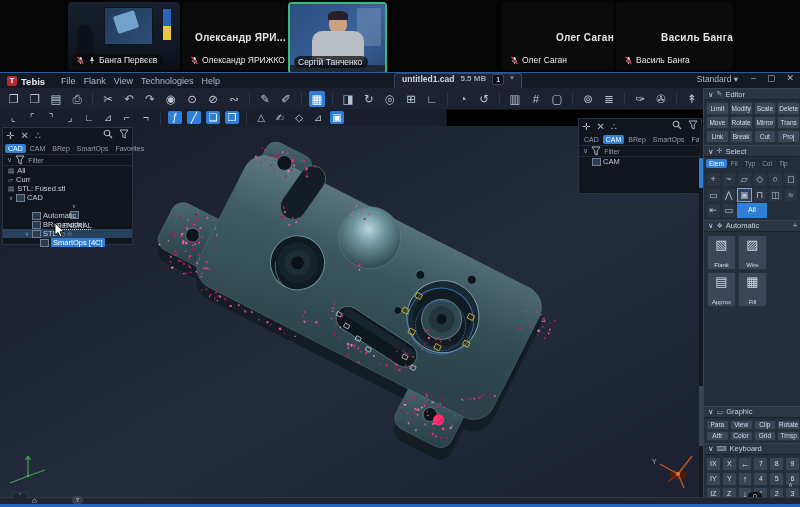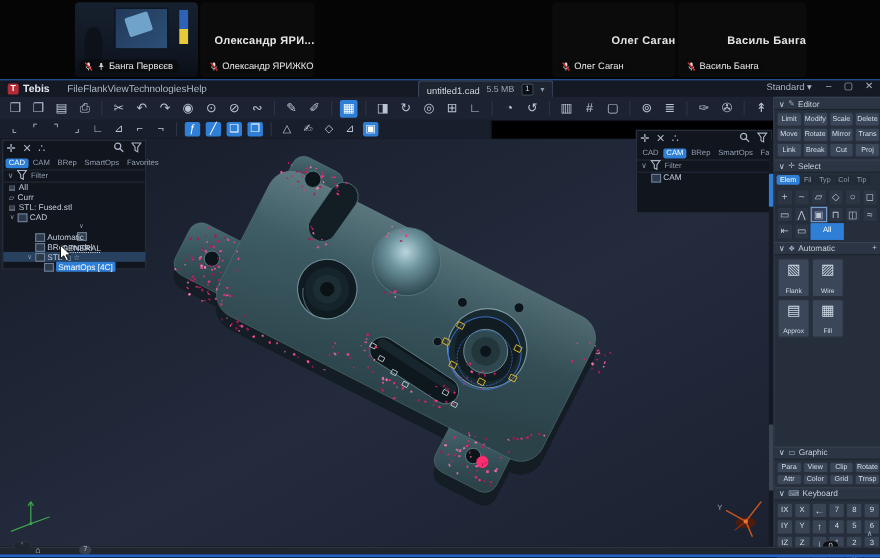--- a/index.html
+++ b/index.html
@@ -19,25 +19,25 @@
   .vlabel svg{display:block;}
   
   .scene{position:absolute;inset:0;}
   
   #titlebar{position:absolute;left:0;top:72px;width:800px;height:16px;background:#141923;
         border-top:1px solid #2a5ca8;display:flex;align-items:center;font-size:9px;color:#aeb9c8;}
   #logo{display:flex;align-items:center;gap:4px;margin-left:7px;}
   #logo .mark{width:10px;height:10px;background:#b32c35;border-radius:2px;color:#fff;
         font-size:8px;font-weight:bold;text-align:center;line-height:10px;}
   #logo .name{font-weight:bold;color:#e4eaf2;font-size:9.5px;}
-  #menus{display:flex;gap:0;margin-left:16px;}
+  #menus{display:flex;gap:8px;margin-left:16px;}
   .menu-item{cursor:default;}
-  #doc-tab{position:absolute;left:380px;top:73px;height:15px;display:flex;align-items:center;gap:6px;
+  #doc-tab{position:absolute;left:394px;top:73px;height:15px;display:flex;align-items:flex-start;gap:6px;
         padding:0 7px;background:#1d2430;border:1px solid #3a4760;border-bottom:none;
-        border-radius:3px 3px 0 0;font-size:8.5px;}
+        border-radius:3px 3px 0 0;font-size:8.5px;font-weight:bold;}
   #doc-tab .size{color:#98a4b5;font-size:8px;}
   #doc-tab .chip{background:#0c1016;border:1px solid #394556;border-radius:2px;color:#cdd6e2;
         font-size:7px;padding:0 3px;line-height:9px;}
   #doc-tab .caret{color:#8b98aa;font-size:7px;}
   #preset{position:absolute;right:62px;top:74px;font-size:8.5px;color:#aab6c6;margin-left:33px;}
   #win-controls{position:absolute;right:6px;top:73px;display:flex;gap:11px;font-size:9px;color:#aab6c6;}
   
   .toolbar{position:absolute;left:0;width:703px;background:#1b2130;display:flex;align-items:center;
         padding-left:6px;gap:5px;border-bottom:1px solid #10141c;}
   #toolbar1{top:88px;height:21px;background:#1c2231;}
@@ -147,20 +147,32 @@
         <div class="vlabel">
           <span>
             <svg width="9" height="9" viewBox="0 0 10 10">
               <rect x="3.6" y="1" width="2.8" height="4.3" rx="1.4" fill="#ddd"></rect>
               <path d="M2.6 4.8a2.4 2.4 0 0 0 4.8 0" stroke="#ddd" fill="none" stroke-width=".8"></path>
               <line x1="5" y1="7.4" x2="5" y2="9" stroke="#ddd" stroke-width=".8"></line>
               <line x1="1.6" y1="1" x2="8.4" y2="9" stroke="#e03131" stroke-width="1.4"></line>
             </svg>
           </span>
           <span>Олександр ЯРИЖКО Х...</span>
+        </div>
+      </div>
+      <div class="vtile active" style="left: 288px; width: 95px;">
+        <div class="scene" style="background: linear-gradient(135deg, rgb(44, 77, 126), rgb(58, 99, 156) 60%, rgb(42, 74, 120));">
+          <div style="position:absolute;right:4%;top:6%;width:26%;height:56%;background:#b9c6d4;opacity:.25;border-radius:2px"></div>
+          <div style="position:absolute;left:50%;top:14%;width:18px;height:20px;margin-left:-9px;background:#caa183;border-radius:45%"></div>
+          <div style="position:absolute;left:50%;top:11%;width:20px;height:9px;margin-left:-10px;background:#2a2127;border-radius:45% 45% 0 0"></div>
+          <div style="position:absolute;left:50%;top:40%;width:52px;height:30px;margin-left:-26px;background:#b9bdc4;border-radius:10px 10px 0 0"></div>
+          <div style="position:absolute;left:0;bottom:0;width:100%;height:10%;background:#1c2736"></div>
+        </div>
+        <div class="vlabel">
+          <span>Сергій Танченко</span>
         </div>
       </div>
       <div class="vtile" style="left: 502px; width: 112px;">
         <div class="center-name">Олег Саган</div>
         <div class="vlabel">
           <span>
             <svg width="9" height="9" viewBox="0 0 10 10">
               <rect x="3.6" y="1" width="2.8" height="4.3" rx="1.4" fill="#ddd"></rect>
               <path d="M2.6 4.8a2.4 2.4 0 0 0 4.8 0" stroke="#ddd" fill="none" stroke-width=".8"></path>
               <line x1="5" y1="7.4" x2="5" y2="9" stroke="#ddd" stroke-width=".8"></line>

